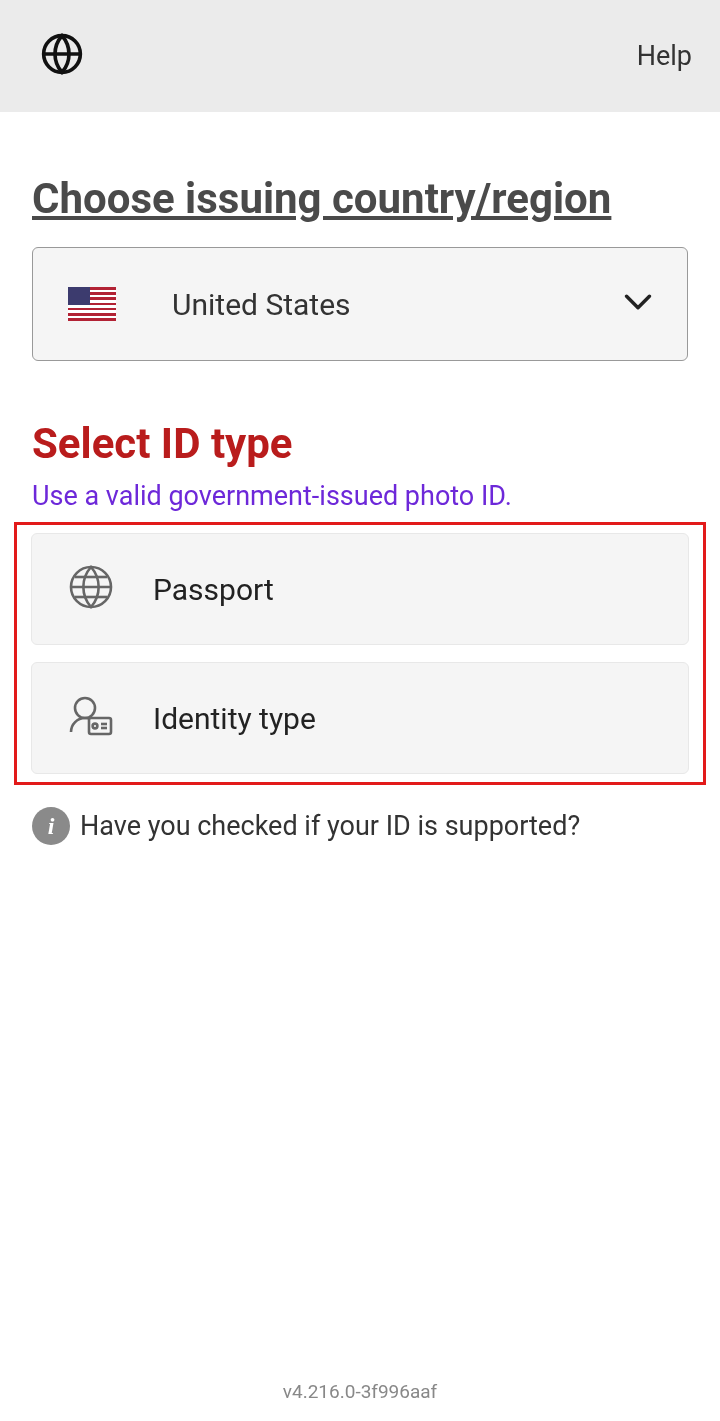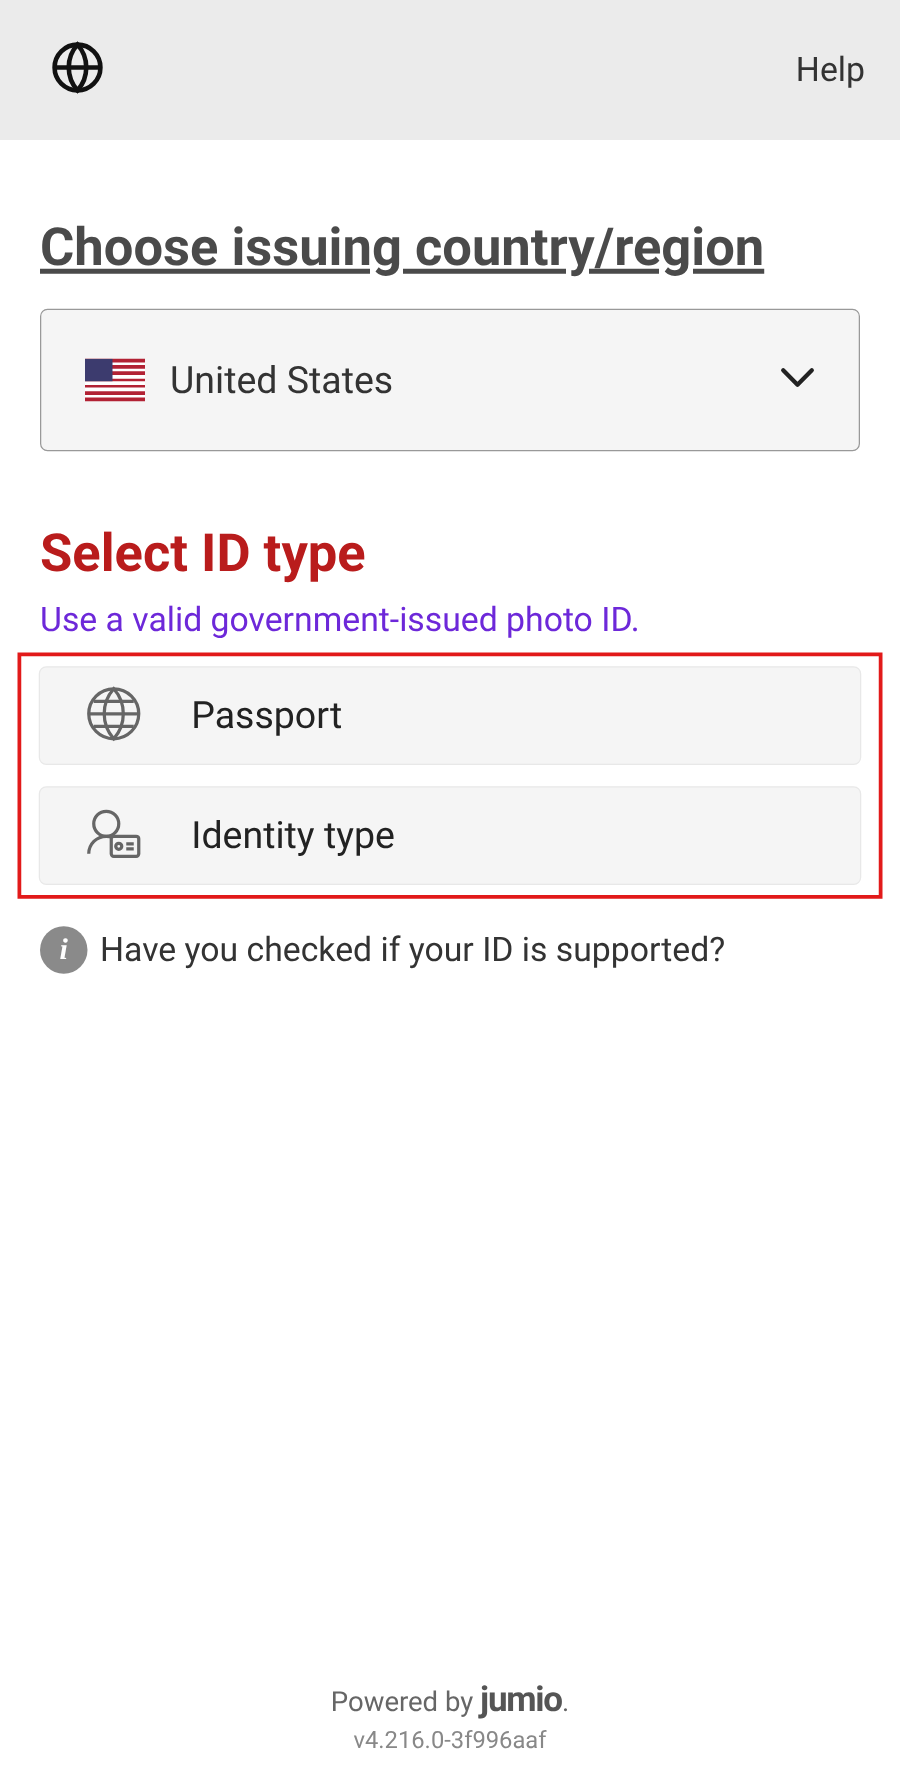--- a/index.html
+++ b/index.html
@@ -51,21 +51,21 @@
       height: 114px;
       display: flex;
       align-items: center;
       padding: 0 35px;
       cursor: pointer;
       justify-content: space-between;
     }
     .country-left {
       display: flex;
       align-items: center;
-      gap: 20px;
+      gap: 56px;
     }
     .flag {
       width: 48px;
       height: 34px;
       position: relative;
       background: #b22234;
       overflow: hidden;
     }
     .flag .stripe {
       position: absolute;
@@ -105,21 +105,21 @@
       border: 3px solid #e21a1a;
       padding: 8px 14px;
       margin-top: 10px;
       margin-left: -18px;
       margin-right: -18px;
     }
     .id-option {
       background: #f5f5f5;
       border: 1px solid #e8e8e8;
       border-radius: 6px;
-      height: 79px;
+      height: 112px;
       display: flex;
       align-items: center;
       padding: 0 35px;
       margin-bottom: 17px;
       cursor: pointer;
     }
     .id-option:last-child {
       margin-bottom: 0;
     }
     .id-icon {
@@ -249,17 +249,14 @@
   </div>
 
   <div class="info-row">
     <span class="info-icon">i</span>
     <span class="info-text">Have you checked if your ID is supported?</span>
   </div>
 
 </div>
 
 <div class="footer">
-  <div class="powered-by">
-    <span>Powered by </span><span class="jumio">jumio</span><span>.</span>
-  </div>
   <div class="version">v4.216.0-3f996aaf</div>
 </div>
 
 </body></html>

